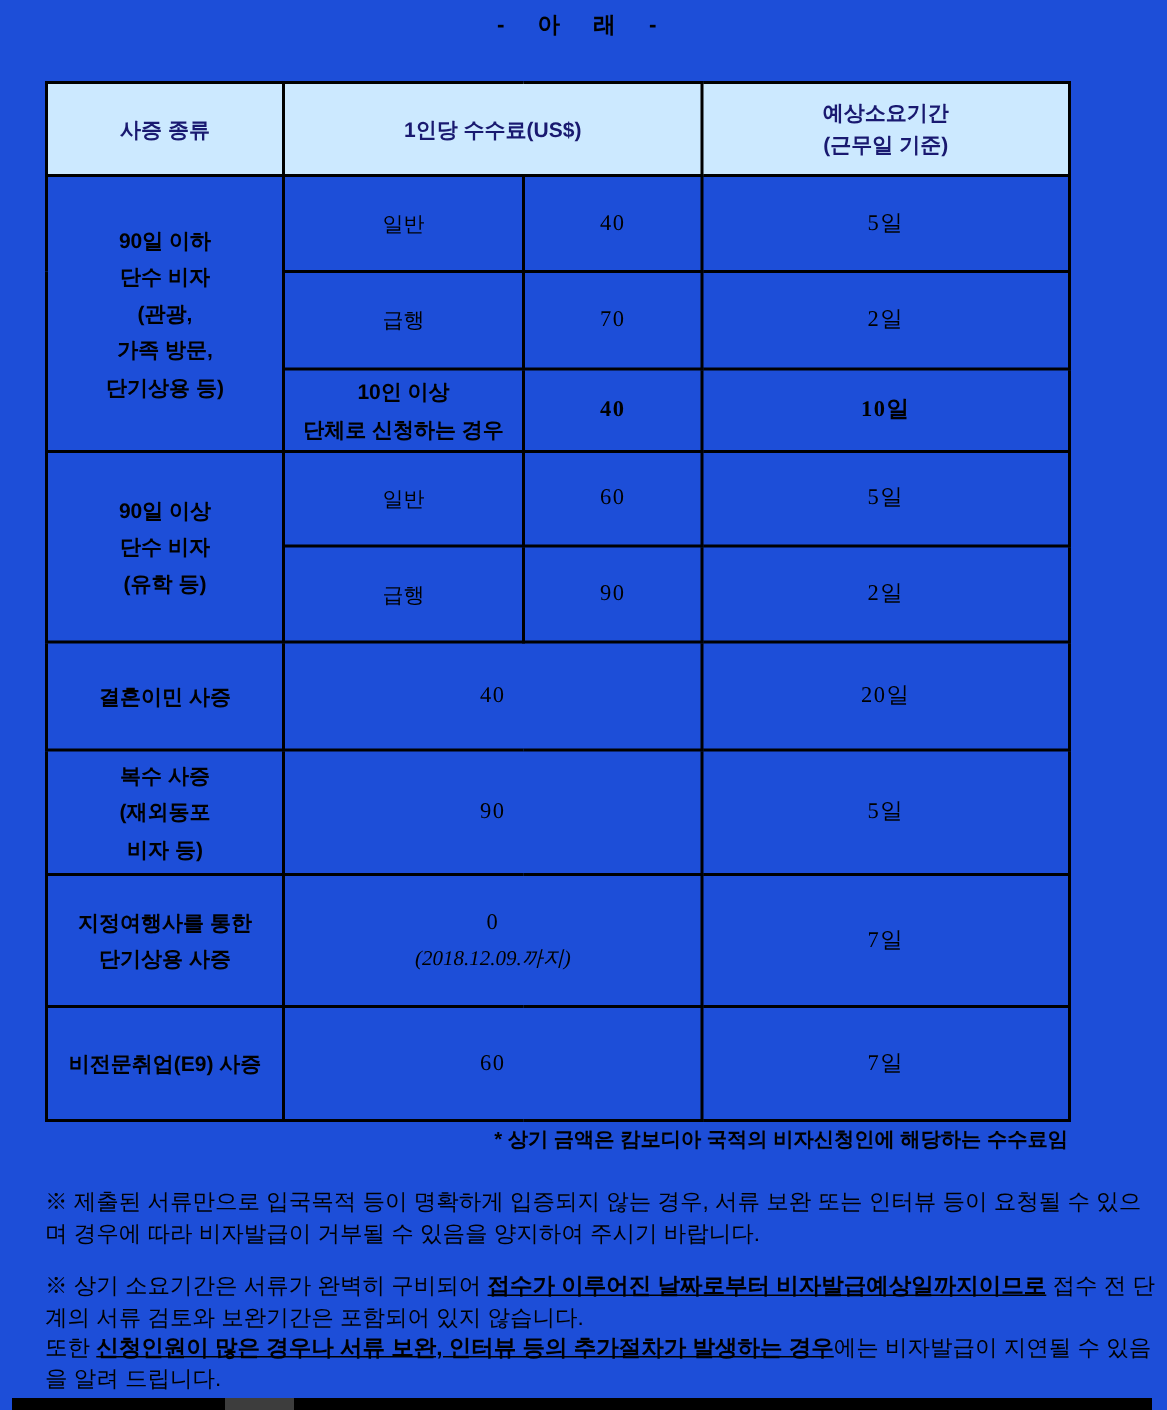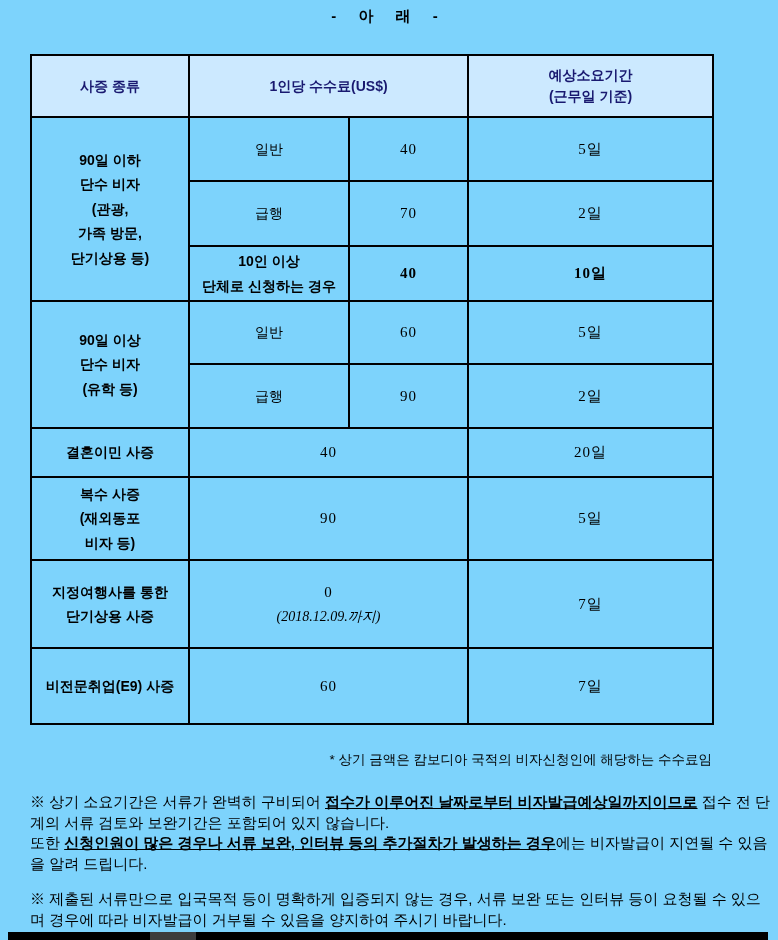--- a/index.html
+++ b/index.html
@@ -2,21 +2,21 @@
 <html><head>
 <meta charset="utf-8">
 <style>
   * { margin: 0; padding: 0; box-sizing: border-box; }
   html, body { background: #fff; }
   body { font-family: "Liberation Sans", sans-serif; color: #000; }
   .page {
     position: relative;
     width: 778px;
     height: 940px;
-    background: #7dd3fc;
+    background: #1d4ed8;
     overflow: hidden;
   }
   .doc-title {
     position: absolute;
     top: 7px; left: 0; right: 0;
     text-align: center;
     font-size: 15px;
     font-weight: bold;
     letter-spacing: 9px;
     white-space: pre;
@@ -56,21 +56,21 @@
     font-style: italic;
     font-size: 14px;
     letter-spacing: 0;
   }
   .footnote {
     position: absolute;
     top: 751px; left: 30px;
     width: 682px;
     text-align: right;
     font-size: 13.5px;
-    font-weight: normal;
+    font-weight: bold;
   }
   .notes {
     position: absolute;
     top: 792px; left: 30px;
     width: 744px;
     font-size: 15px;
     line-height: 20.5px;
   }
   .note { white-space: pre-line; }
   .note + .note { margin-top: 15px; }
@@ -139,21 +139,21 @@
         <td>일반</td>
         <td class="num">60</td>
         <td class="num">5일</td>
       </tr>
       <tr style="height:64px">
         <td>급행</td>
         <td class="num">90</td>
         <td class="num">2일</td>
       </tr>
 
-      <tr style="height:49px">
+      <tr style="height:72px">
         <td class="label">결혼이민 사증</td>
         <td class="num" colspan="2">40</td>
         <td class="num">20일</td>
       </tr>
 
       <tr style="height:83px">
         <td class="label">복수 사증
 (재외동포
 비자 등)</td>
         <td class="num" colspan="2">90</td>
@@ -171,22 +171,22 @@
         <td class="label">비전문취업(E9) 사증</td>
         <td class="num" colspan="2">60</td>
         <td class="num">7일</td>
       </tr>
     </tbody>
   </table>
 
   <div class="footnote">* 상기 금액은 캄보디아 국적의 비자신청인에 해당하는 수수료임</div>
 
   <div class="notes">
+    <p class="note"><span>※ 제출된 서류만으로 입국목적 등이 명확하게 입증되지 않는 경우, 서류 보완 또는 인터뷰 등이 요청될 수 있으며 경우에 따라 비자발급이 거부될 수 있음을 양지하여 주시기 바랍니다.</span></p>
     <p class="note"><span>※ 상기 소요기간은 서류가 완벽히 구비되어 </span><span class="bu">접수가 이루어진 날짜로부터 비자발급예상일까지이므로</span><span> 접수 전 단계의 서류 검토와 보완기간은 포함되어 있지 않습니다.
 또한 </span><span class="bu">신청인원이 많은 경우나 서류 보완, 인터뷰 등의 추가절차가 발생하는 경우</span><span>에는 비자발급이 지연될 수 있음을 알려 드립니다.</span></p>
-    <p class="note"><span>※ 제출된 서류만으로 입국목적 등이 명확하게 입증되지 않는 경우, 서류 보완 또는 인터뷰 등이 요청될 수 있으며 경우에 따라 비자발급이 거부될 수 있음을 양지하여 주시기 바랍니다.</span></p>
   </div>
 
   <div class="bottom-bar">
     <div class="bottom-bar-segment"></div>
   </div>
 
 </div>
 
 </body></html>

